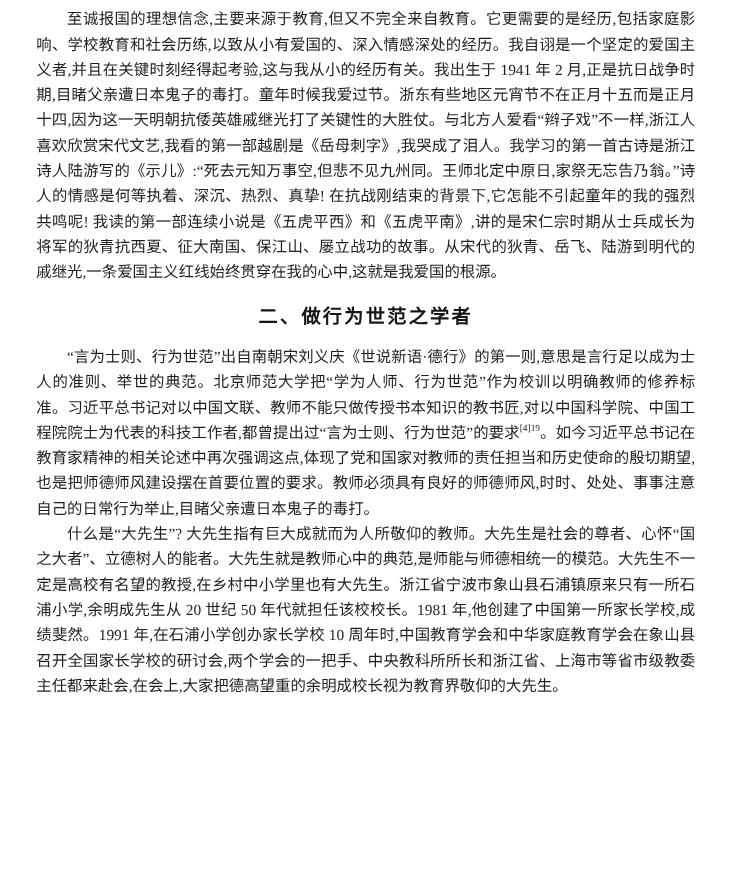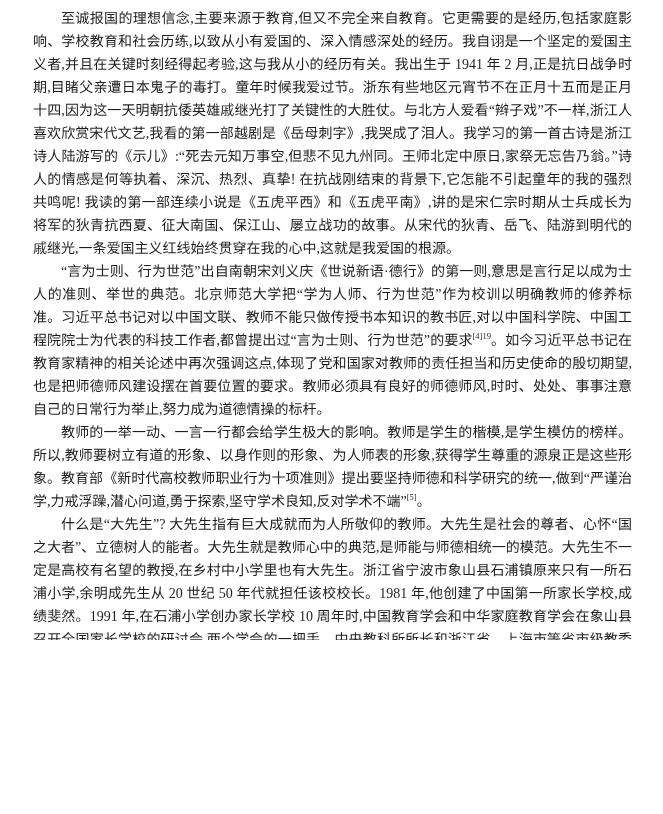--- a/index.html
+++ b/index.html
@@ -43,17 +43,17 @@
     letter-spacing: 0;
     margin-top: 25px;
   }
 </style>
 </head>
 <body>
 
 <div class="page">
   <main class="page-body">
       <p class="paragraph"><span>至诚报国的理想信念,主要来源于教育,但又不完全来自教育。它更需要的是经历,包括家庭影响、学校教育和社会历练,以致从小有爱国的、深入情感深处的经历。我自诩是一个坚定的爱国主义者,并且在关键时刻经得起考验,这与我从小的经历有关。我出生于 1941 年 2 月,正是抗日战争时期,目睹父亲遭日本鬼子的毒打。童年时候我爱过节。浙东有些地区元宵节不在正月十五而是正月十四,因为这一天明朝抗倭英雄戚继光打了关键性的大胜仗。与北方人爱看“辫子戏”不一样,浙江人喜欢欣赏宋代文艺,我看的第一部越剧是《岳母刺字》,我哭成了泪人。我学习的第一首古诗是浙江诗人陆游写的《示儿》:“死去元知万事空,但悲不见九州同。王师北定中原日,家祭无忘告乃翁。”诗人的情感是何等执着、深沉、热烈、真挚! 在抗战刚结束的背景下,它怎能不引起童年的我的强烈共鸣呢! 我读的第一部连续小说是《五虎平西》和《五虎平南》,讲的是宋仁宗时期从士兵成长为将军的狄青抗西夏、征大南国、保江山、屡立战功的故事。从宋代的狄青、岳飞、陆游到明代的戚继光,一条爱国主义红线始终贯穿在我的心中,这就是我爱国的根源。</span></p>
-      <p class="paragraph"><span>“言为士则、行为世范”出自南朝宋刘义庆《世说新语·德行》的第一则,意思是言行足以成为士人的准则、举世的典范。北京师范大学把“学为人师、行为世范”作为校训以明确教师的修养标准。习近平总书记对以中国文联、教师不能只做传授书本知识的教书匠,对以中国科学院、中国工程院院士为代表的科技工作者,都曾提出过“言为士则、行为世范”的要求</span><sup class="cite">[4]19</sup><span>。如今习近平总书记在教育家精神的相关论述中再次强调这点,体现了党和国家对教师的责任担当和历史使命的殷切期望,也是把师德师风建设摆在首要位置的要求。教师必须具有良好的师德师风,时时、处处、事事注意自己的日常行为举止,努力成为道德情操的标杆。</span></p>
-      <p class="paragraph"><span>教师的一举一动、一言一行都会给学生极大的影响。教师是学生的楷模,是学生模仿的榜样。所以,教师要树立有道的形象、以身作则的形象、为人师表的形象,获得学生尊重的源泉正是这些形象。教育部《新时代高校教师职业行为十项准则》提出要坚持师德和科学研究的统一,做到“严谨治学,力戒浮躁,潜心问道,勇于探索,坚守学术良知,反对学术不端”</span><sup class="cite">[5]</sup><span>。</span></p>
+      <h2 class="heading"><span>二、做行为世范之学者</span></h2>
+      <p class="paragraph"><span>“言为士则、行为世范”出自南朝宋刘义庆《世说新语·德行》的第一则,意思是言行足以成为士人的准则、举世的典范。北京师范大学把“学为人师、行为世范”作为校训以明确教师的修养标准。习近平总书记对以中国文联、教师不能只做传授书本知识的教书匠,对以中国科学院、中国工程院院士为代表的科技工作者,都曾提出过“言为士则、行为世范”的要求</span><sup class="cite">[4]19</sup><span>。如今习近平总书记在教育家精神的相关论述中再次强调这点,体现了党和国家对教师的责任担当和历史使命的殷切期望,也是把师德师风建设摆在首要位置的要求。教师必须具有良好的师德师风,时时、处处、事事注意自己的日常行为举止,目睹父亲遭日本鬼子的毒打。</span></p>
       <p class="paragraph"><span>什么是“大先生”? 大先生指有巨大成就而为人所敬仰的教师。大先生是社会的尊者、心怀“国之大者”、立德树人的能者。大先生就是教师心中的典范,是师能与师德相统一的模范。大先生不一定是高校有名望的教授,在乡村中小学里也有大先生。浙江省宁波市象山县石浦镇原来只有一所石浦小学,余明成先生从 20 世纪 50 年代就担任该校校长。1981 年,他创建了中国第一所家长学校,成绩斐然。1991 年,在石浦小学创办家长学校 10 周年时,中国教育学会和中华家庭教育学会在象山县召开全国家长学校的研讨会,两个学会的一把手、中央教科所所长和浙江省、上海市等省市级教委主任都来赴会,在会上,大家把德高望重的余明成校长视为教育界敬仰的大先生。</span></p>
     </main>
 </div>
 
 </body></html>

